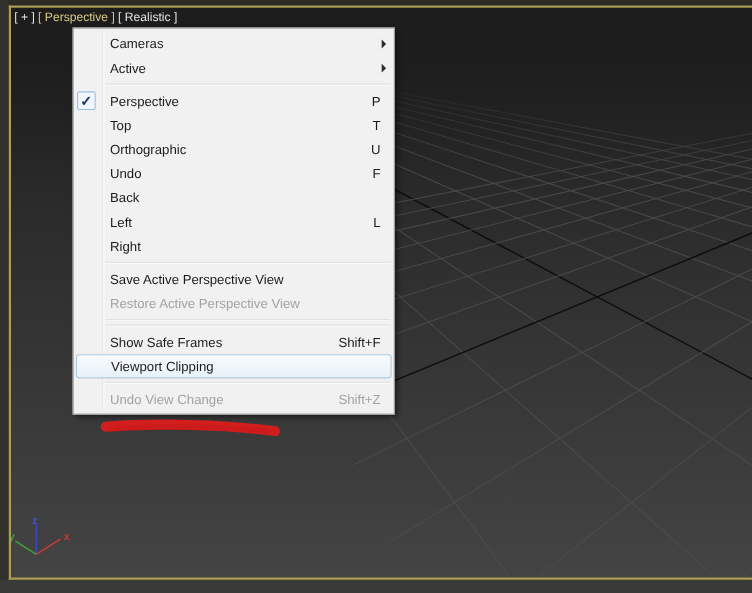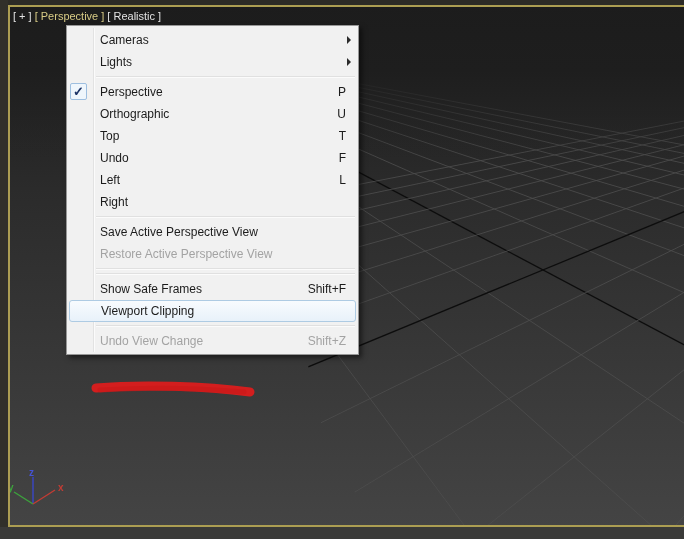--- a/index.html
+++ b/index.html
@@ -147,40 +147,43 @@
   <div id="vp-label">
     <span class="seg">[ + ]</span><span class="seg pov">[ Perspective ]</span><span class="seg">[ Realistic ]</span>
   </div>
 
   <div id="menu">
       <div class="mrow">
         <span class="lbl">Cameras</span>
         <span class="arrow"></span>
       </div>
       <div class="mrow">
-        <span class="lbl">Lights</span>
+        <span class="lbl">Active</span>
         <span class="arrow"></span>
       </div>
       <div class="msep"></div>
       <div class="mrow">
         <span class="checkbox">✓</span>
         <span class="lbl">Perspective</span>
         <span class="sc">P</span>
       </div>
       <div class="mrow">
+        <span class="lbl">Top</span>
+        <span class="sc">T</span>
+      </div>
+      <div class="mrow">
         <span class="lbl">Orthographic</span>
         <span class="sc">U</span>
       </div>
       <div class="mrow">
-        <span class="lbl">Top</span>
-        <span class="sc">T</span>
-      </div>
-      <div class="mrow">
         <span class="lbl">Undo</span>
         <span class="sc">F</span>
+      </div>
+      <div class="mrow">
+        <span class="lbl">Back</span>
       </div>
       <div class="mrow">
         <span class="lbl">Left</span>
         <span class="sc">L</span>
       </div>
       <div class="mrow">
         <span class="lbl">Right</span>
       </div>
       <div class="msep"></div>
       <div class="mrow">

